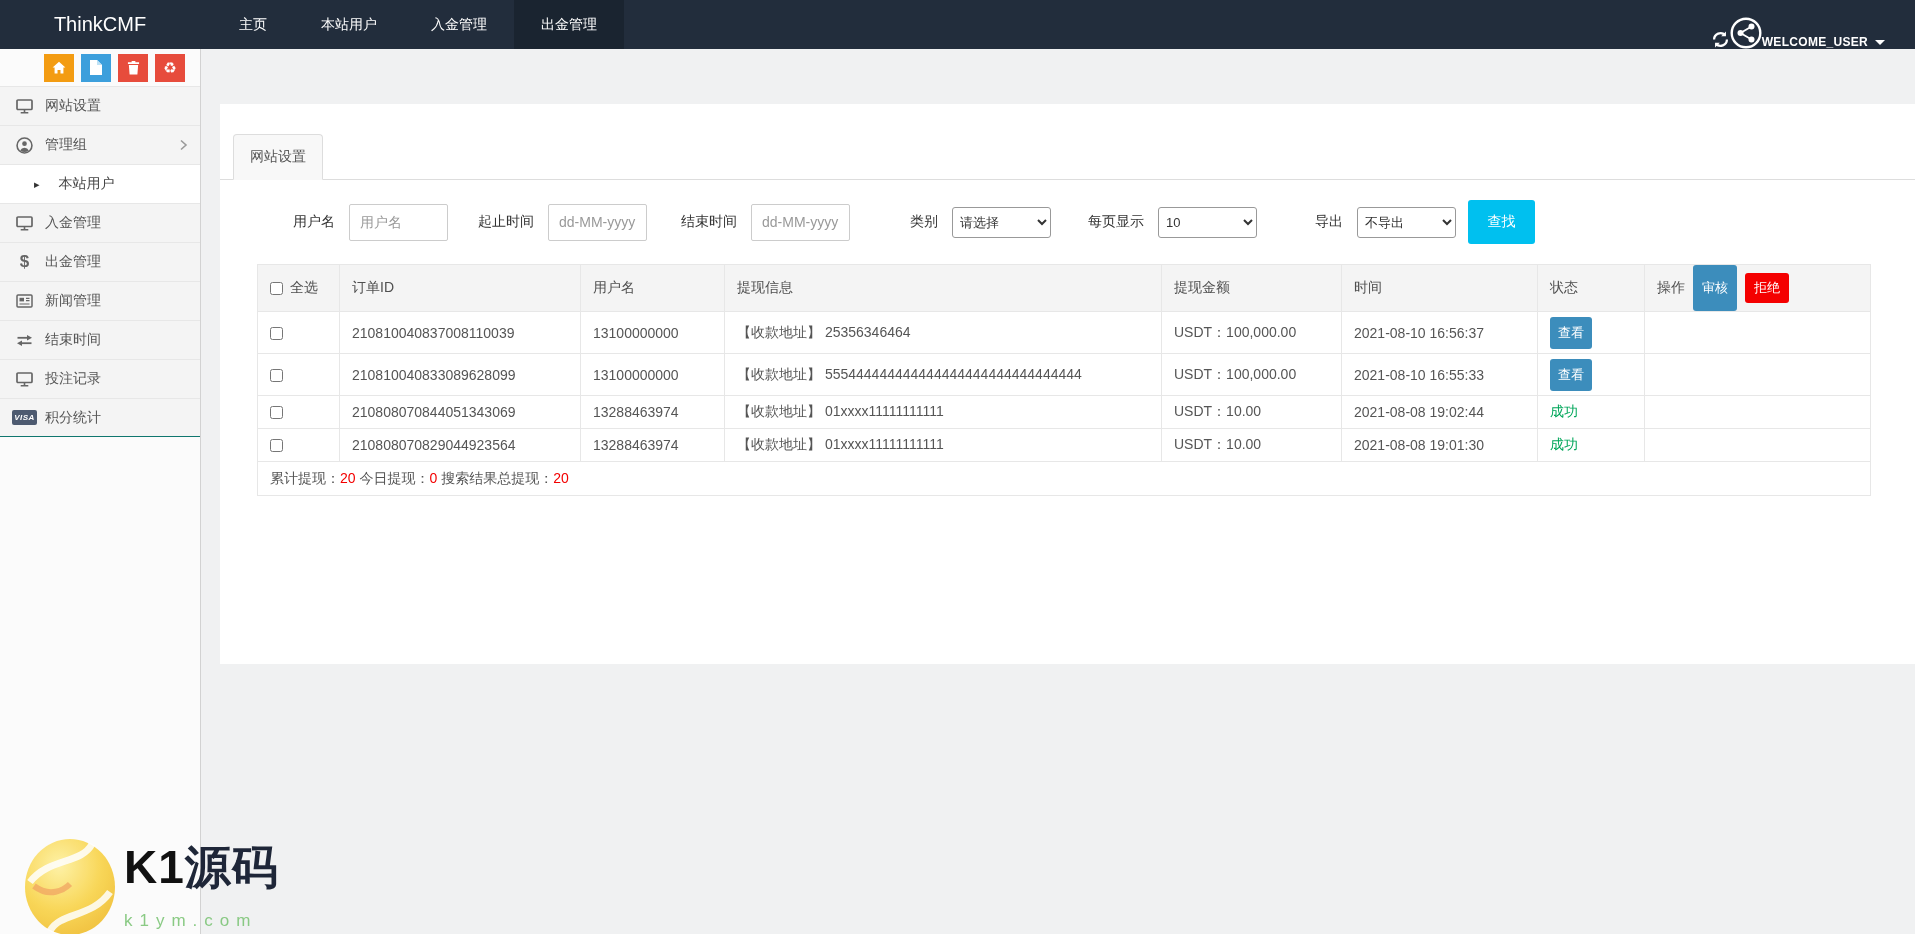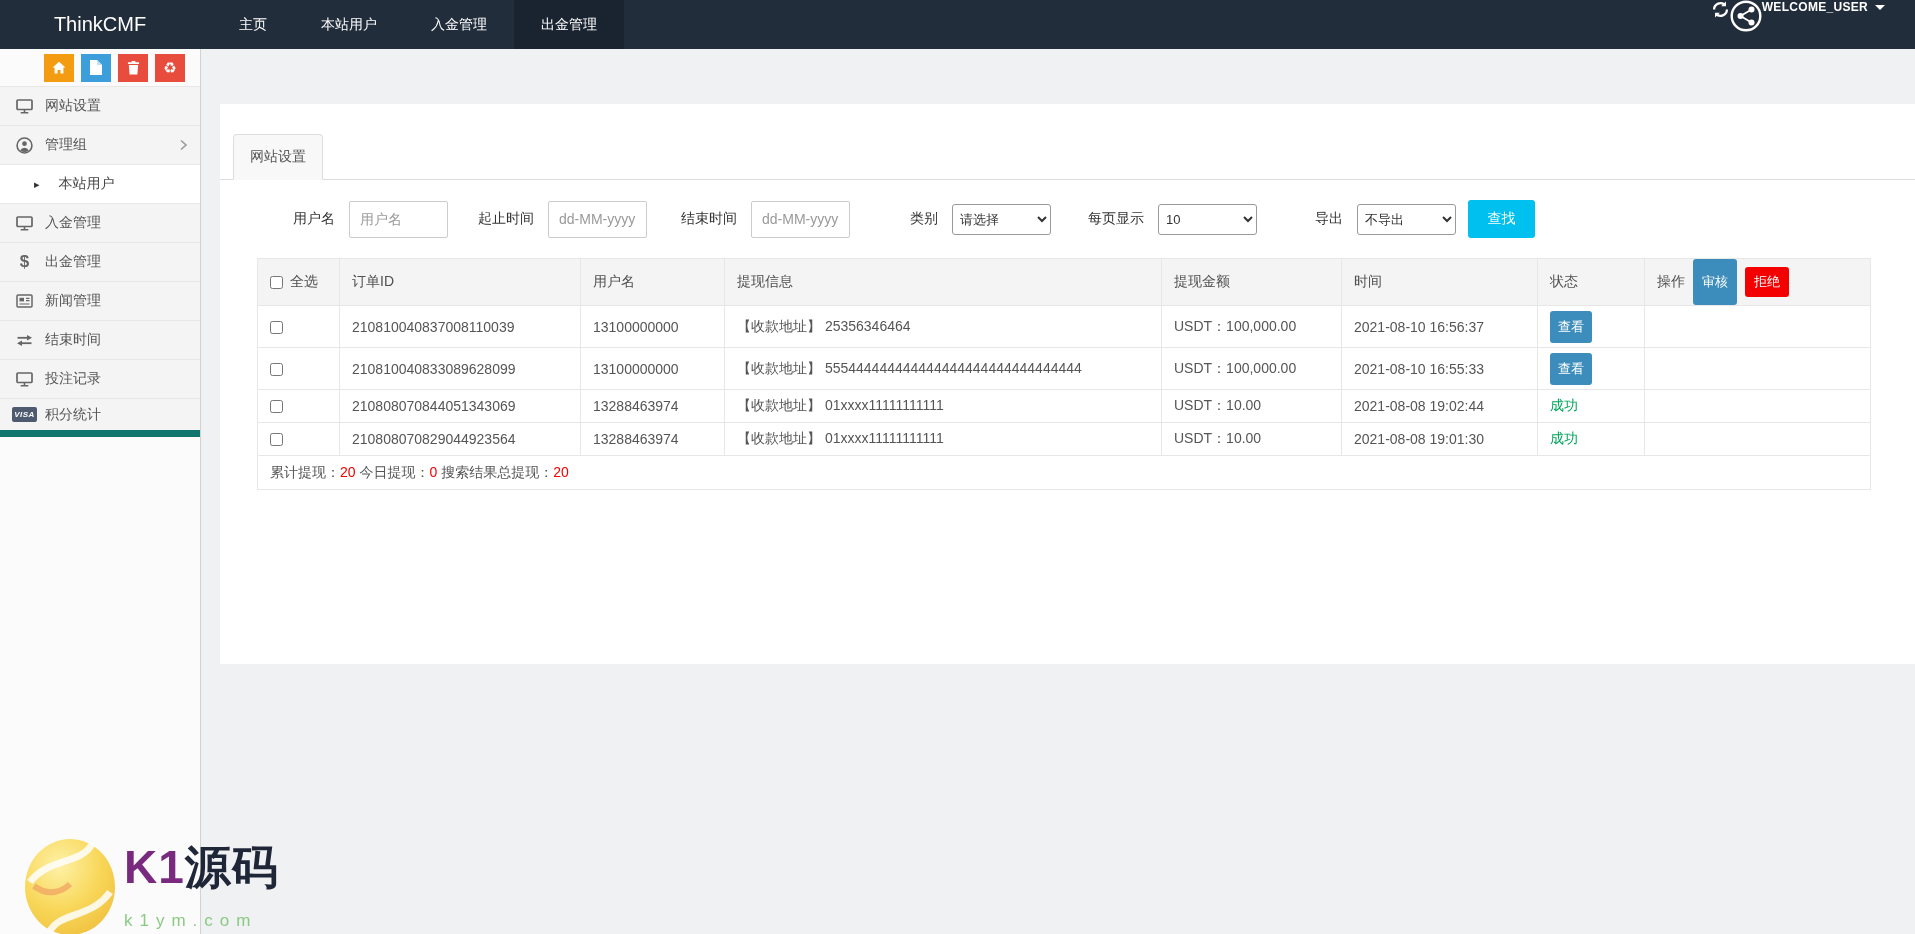--- a/index.html
+++ b/index.html
@@ -10,36 +10,36 @@
     background: #f0f1f2;
     overflow: hidden;
     color: #333;
   }
   
   .navbar { position:absolute; top:0; left:0; right:0; height:49px; background:#222d3c; display:flex; align-items:stretch; z-index:30; }
   .brand { width:200px; color:#fff; font-size:20px; display:flex; align-items:center; justify-content:center; cursor:pointer; }
   .nav-items { display:flex; margin-left:12px; }
   .nav-item { color:#fff; font-size:14px; display:flex; align-items:center; padding:7px 27px; cursor:pointer; }
   .nav-item.active { background:#1a2430; }
-  .nav-right { margin-left:auto; display:flex; align-items:flex-start; gap:0; padding-right:30px; }
+  .nav-right { margin-left:auto; display:flex; align-items:flex-end; gap:0; padding-right:30px; }
   .refresh-btn { display:flex; align-items:center; cursor:pointer; }
   .avatar { width:32px; height:32px; display:flex; align-items:center; cursor:pointer; }
   .user-menu { display:flex; align-items:center; gap:7px; color:#fff; font-size:12px; font-weight:bold; letter-spacing:.3px; cursor:pointer; }
   .caret-down { width:0; height:0; border-left:5px solid transparent; border-right:5px solid transparent; border-top:5px solid #fff; }
   
   .sidebar { position:absolute; top:49px; left:0; bottom:0; width:201px; background:#fbfbfb; border-right:1px solid #d2d2d2; z-index:20; }
   .quick-row { height:37px; display:flex; align-items:center; padding-left:44px; gap:7px; }
   .quick-btn { width:30px; height:28px; display:flex; align-items:center; justify-content:center; border:none; cursor:pointer; color:#fff; }
   .qb-home { background:#f39c12; }
   .qb-file { background:#3c9fdc; }
   .qb-trash { background:#e74c3c; }
   .qb-recycle { background:#e74c3c; font-size:15px; line-height:1; }
   .menu { list-style:none; }
   .menu li { height:39px; background:#f4f4f4; border-top:1px solid #e7e7e7; display:flex; align-items:center; padding:0 12px 0 15px; gap:11px; font-size:14px; color:#555; cursor:pointer; }
-  .menu li:last-child { border-bottom:7px solid #0f766e; }
+  .menu li:last-child { border-bottom:1px solid #0f766e; }
   .menu li .mi { width:19px; display:flex; justify-content:center; align-items:center; color:#666; flex:none; }
   .menu li.active { color:#000; font-weight:bold; }
   .menu li.active .mi { color:#000; }
   .menu li.sub { background:#fff; padding-left:34px; color:#444; font-weight:normal; }
   .sub-arrow { color:#333; font-size:11px; margin-right:8px; }
   .chev { margin-left:auto; color:#9a9a9a; }
   .dollar-glyph { font-size:17px; font-weight:bold; color:#555; }
   .visa-badge { background:#4d5a70; color:#fff; font-size:8px; font-style:italic; font-weight:bold; padding:3px 2px; border-radius:2px; letter-spacing:.5px; }
   
   .main { position:absolute; top:49px; left:201px; right:0; bottom:0; background:#f0f1f2; }
@@ -47,41 +47,41 @@
   .tabs { padding:30px 0 0 13px; border-bottom:1px solid #ddd; }
   .tab { display:inline-block; padding:13px 16px; border:1px solid #ddd; border-bottom:1px solid #f8f8f8; background:#f8f8f8; border-radius:4px 4px 0 0; font-size:14px; color:#555; margin-bottom:-1px; cursor:pointer; }
   
   .filter-row { display:flex; align-items:center; margin:20px 0 0 73px; }
   .f-label { font-size:14px; color:#333; margin-right:14px; white-space:nowrap; }
   .f-input { width:99px; height:37px; border:1px solid #ccc; border-radius:2px; padding:0 10px; font-size:14px; color:#555; font-family:"Liberation Sans",sans-serif; }
   .f-input::placeholder { color:#999; }
   .f-select { width:99px; height:31px; border:1px solid #999; border-radius:3px; background:#fff; font-size:13px; color:#333; padding:0 3px; font-family:"Liberation Sans",sans-serif; }
   .sp30 { margin-right:30px; } .sp34 { margin-right:34px; } .sp60 { margin-right:60px; }
   .sp33 { margin-right:37px; } .sp58 { margin-right:58px; } .sp12 { margin-right:12px; }
-  .search-btn { width:67px; height:38px; background:#00c0ef; border:none; border-radius:3px; color:#fff; font-size:14px; cursor:pointer; font-family:"Liberation Sans",sans-serif; }
+  .search-btn { width:67px; height:44px; background:#00c0ef; border:none; border-radius:3px; color:#fff; font-size:14px; cursor:pointer; font-family:"Liberation Sans",sans-serif; }
   
   .grid { border-collapse:collapse; margin:20px 0 0 37px; width:1613px; table-layout:fixed; }
   .grid th, .grid td { border:1px solid #e7e7e7; font-weight:normal; text-align:left; padding:0 0 0 12px; font-size:14px; color:#555; overflow:hidden; white-space:nowrap; }
   .grid thead th { background:#f4f4f4; height:39px; color:#4f4f4f; }
   .row-tall td { height:42px; }
   .row-short td { height:33px; }
   .chk { width:13px; height:13px; vertical-align:-2px; margin-right:7px; cursor:pointer; }
   .th-select { display:flex; align-items:center; }
   .th-actions { display:flex; align-items:center; gap:8px; }
   .btn-approve { background:#3c8dbc; border:none; color:#fff; font-size:13px; padding:14px 9px; border-radius:3px; cursor:pointer; font-family:"Liberation Sans",sans-serif; }
   .btn-reject { background:#f40000; border:none; color:#fff; font-size:13px; padding:6px 9px; border-radius:3px; cursor:pointer; font-family:"Liberation Sans",sans-serif; }
   .btn-view { background:#3c8dbc; border:none; color:#fff; font-size:13px; padding:7px 8px; border-radius:3px; cursor:pointer; font-family:"Liberation Sans",sans-serif; }
   .status-ok { color:#00a65a; }
   .summary-cell { height:34px; font-size:13px; color:#737373; }
   .num-red { color:#f30000; }
   
   .watermark { position:absolute; left:24px; top:838px; display:flex; align-items:center; gap:8px; opacity:.93; z-index:25; pointer-events:none; }
   .wm-text { display:flex; flex-direction:column; }
   .wm-title { font-size:46px; font-weight:bold; line-height:1; letter-spacing:1px; }
-  .wm-k1 { color:#701a75; }
+  .wm-k1 { color:#000000; }
   .wm-cn { color:#0f172a; }
   .wm-domain { font-size:17px; color:#82c77c; letter-spacing:7px; margin-top:21px; }
   svg { display:block; }
 </style>
 </head>
 <body>
 
 <header class="navbar">
   <div class="brand">ThinkCMF</div>
   <nav class="nav-items">

